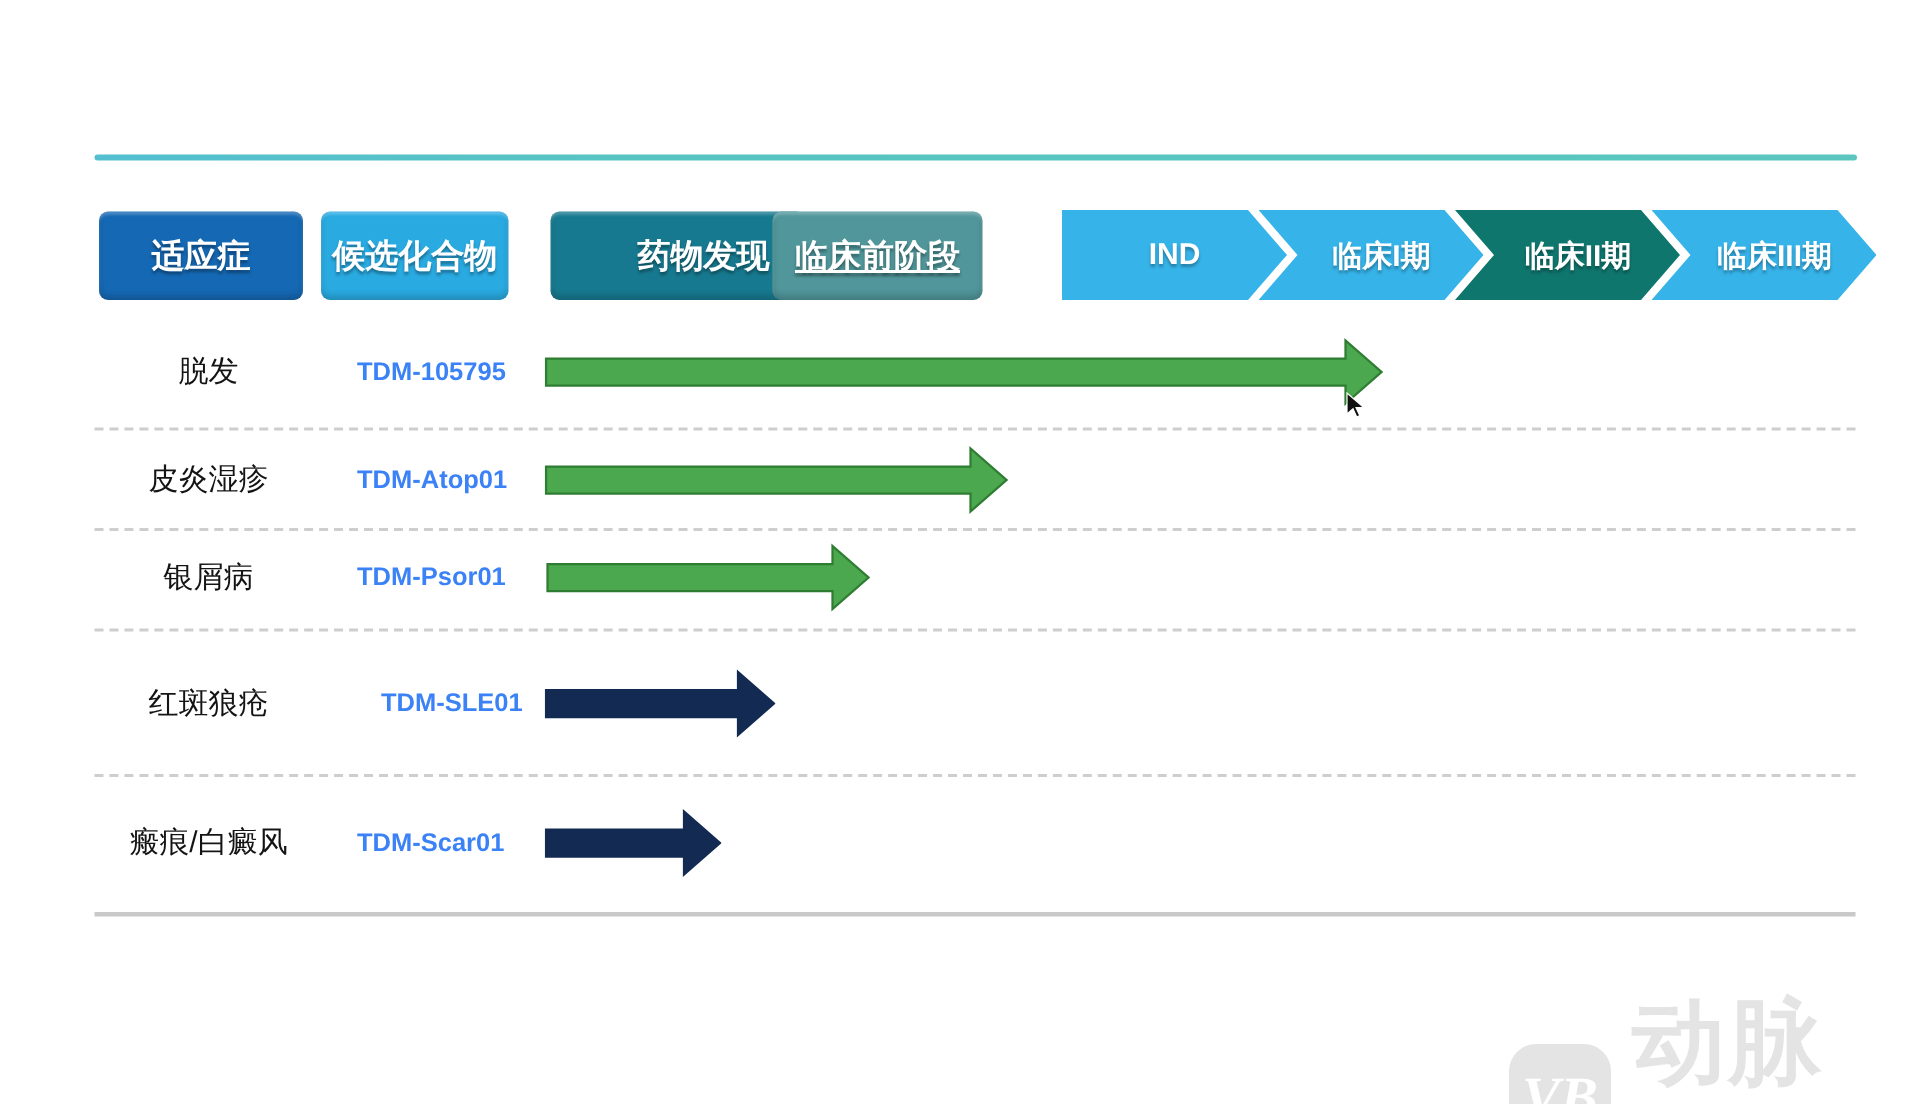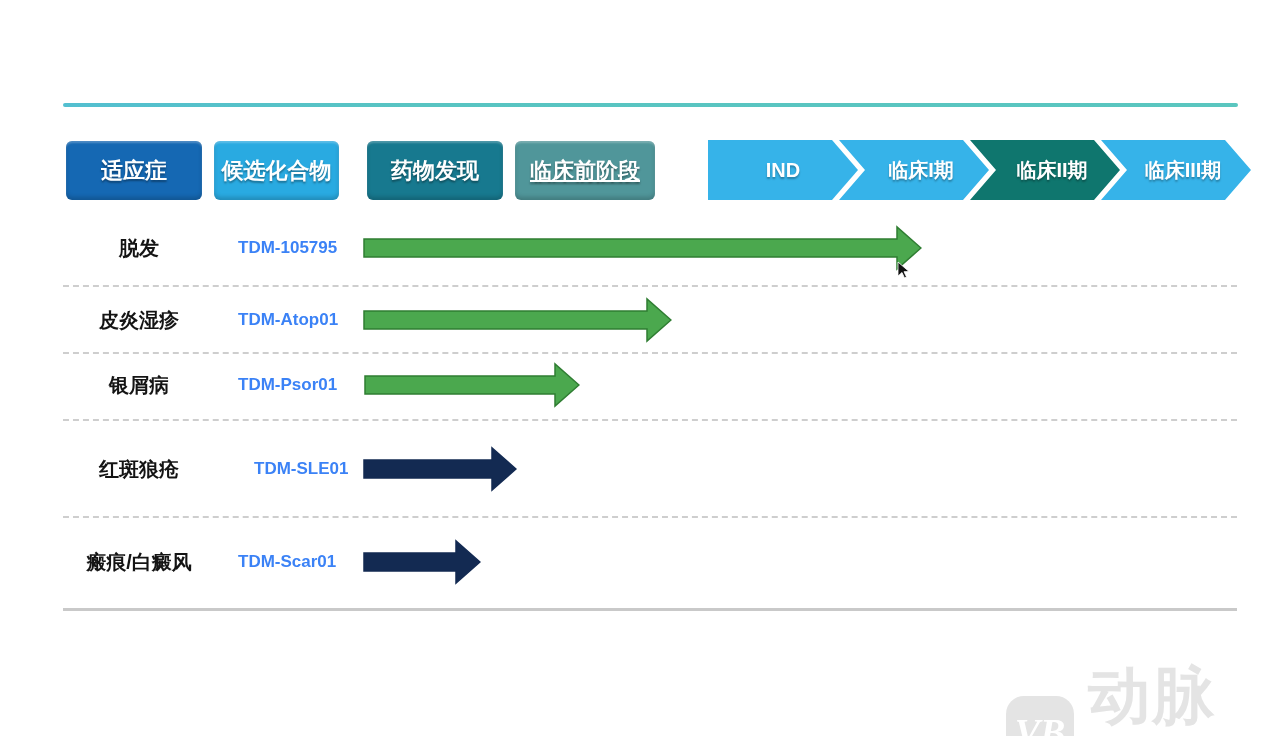--- a/index.html
+++ b/index.html
@@ -18,21 +18,21 @@
   }
   .chev{
     position:absolute;top:140px;height:60px;width:150px;
     display:flex;align-items:center;justify-content:center;
     color:#fff;font-weight:bold;font-size:20px;
     text-shadow:0 2px 2px rgba(0,0,0,0.3);
     margin-left:36px;
   }
   .chev.notched{padding-left:14px;box-sizing:border-box;}
   .ind-label{position:absolute;left:63px;width:152px;text-align:center;
-    font-size:20px;font-weight:bold;color:#141414;line-height:30px;height:30px;}
+    font-size:20px;font-weight:normal;color:#141414;line-height:30px;height:30px;}
   .code-label{position:absolute;left:238px;width:140px;text-align:left;
     font-size:17px;font-weight:bold;color:#3b82f6;line-height:24px;height:24px;}
   .arrow-svg{position:absolute;height:46px;}
   .sep-dashed{position:absolute;left:63px;width:1174px;height:0;
     border-top:2px dashed #c6c6c6;opacity:.85;}
   .bottom-line{position:absolute;left:63px;top:608px;width:1174px;height:3px;background:#c9c9c9;}
   .watermark{position:absolute;left:1006px;top:660px;display:flex;align-items:center;}
   .wm-logo{width:72px;height:72px;border-radius:18px;background:#e4e4e4;
     display:flex;align-items:center;justify-content:center;
     color:#ffffff;font-weight:bold;font-style:italic;font-size:38px;
@@ -43,21 +43,21 @@
 </style>
 </head>
 <body>
 
 <div class="canvas">
   <div class="top-line"></div>
 
   <div id="stage-buttons">
       <div class="stage-btn" style="left: 66px; width: 136px; background: rgb(21, 104, 179);">适应症</div>
       <div class="stage-btn" style="left: 214px; width: 125px; background: rgb(41, 170, 225);">候选化合物</div>
-      <div class="stage-btn" style="left: 367px; width: 136px; background: rgb(23, 121, 143);">药物发现</div>
+      <div class="stage-btn" style="left: 367px; width: 136px; background: rgb(23, 121, 143); padding-left: 34px;">药物发现</div>
       <div class="stage-btn" style="left: 515px; width: 140px; background: rgb(80, 150, 154); text-decoration: underline;">临床前阶段</div>
     </div>
   <div id="phase-chevrons">
       <div class="chev" style="left: 672px; background: rgb(54, 179, 233); clip-path: polygon(0px 0px, 124px 0px, 150px 50%, 124px 100%, 0px 100%);">IND</div>
       <div class="chev notched" style="left: 803px; background: rgb(54, 179, 233); clip-path: polygon(0px 0px, 124px 0px, 150px 50%, 124px 100%, 0px 100%, 26px 50%);">临床I期</div>
       <div class="chev notched" style="left: 934px; background: #0f766e; clip-path: polygon(0px 0px, 124px 0px, 150px 50%, 124px 100%, 0px 100%, 26px 50%);">临床II期</div>
       <div class="chev notched" style="left: 1065px; background: rgb(54, 179, 233); clip-path: polygon(0px 0px, 124px 0px, 150px 50%, 124px 100%, 0px 100%, 26px 50%);">临床III期</div>
     </div>
   <div id="rows-layer">
       <div class="ind-label" style="top: 233px;">脱发</div>

